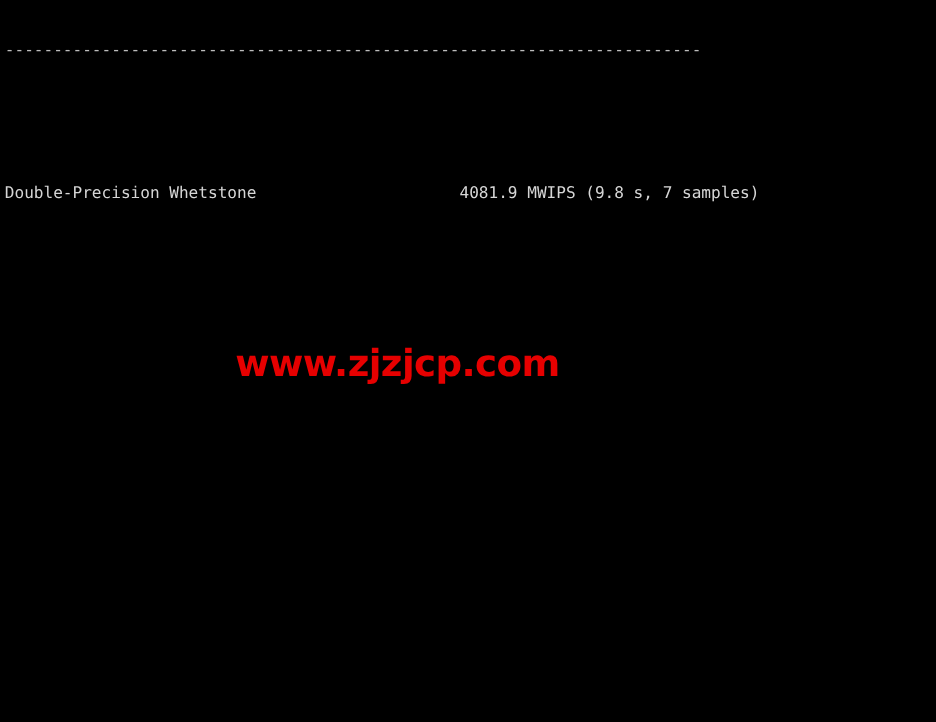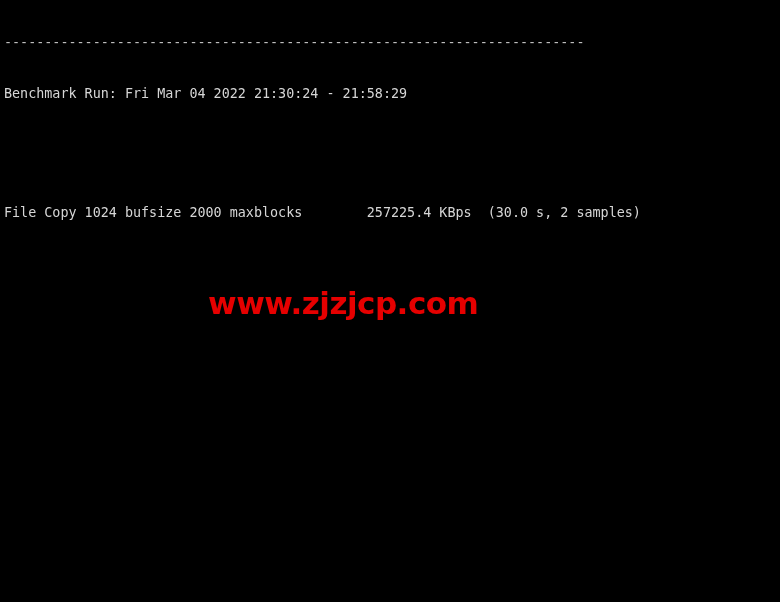--- a/index.html
+++ b/index.html
@@ -32,42 +32,41 @@
     white-space: pre;
   }
   .rule, .eqrule {
     color: #bdbdbd;
   }
   .blank {
     height: 17px;
   }
   #watermark {
     position: absolute;
-    left: 208px;
+    left: 196px;
     top: 288px;
     font-family: "DejaVu Sans", "Liberation Sans", sans-serif;
     font-size: 31px;
     font-weight: bold;
     color: #e60000;
     letter-spacing: -0.5px;
     line-height: 31px;
     white-space: pre;
     pointer-events: none;
   }
 </style>
 </head>
 <body>
 
 <div id="terminal">
   <div id="console">
     <div class="line rule">------------------------------------------------------------------------</div>
-    <div class="line">Benchmark Run: Fri Mar 04 2022 21:30:24 - 21:58:29</div>
     <div class="blank"></div>
 
-    <div class="line">File Copy 1024 bufsize 2000 maxblocks        257225.4 KBps  (30.0 s, 2 samples)</div>
+    <div class="line">Double-Precision Whetstone                     4081.9 MWIPS (9.8 s, 7 samples)</div>
     
     
     
     
     
 
     
     
 
     

